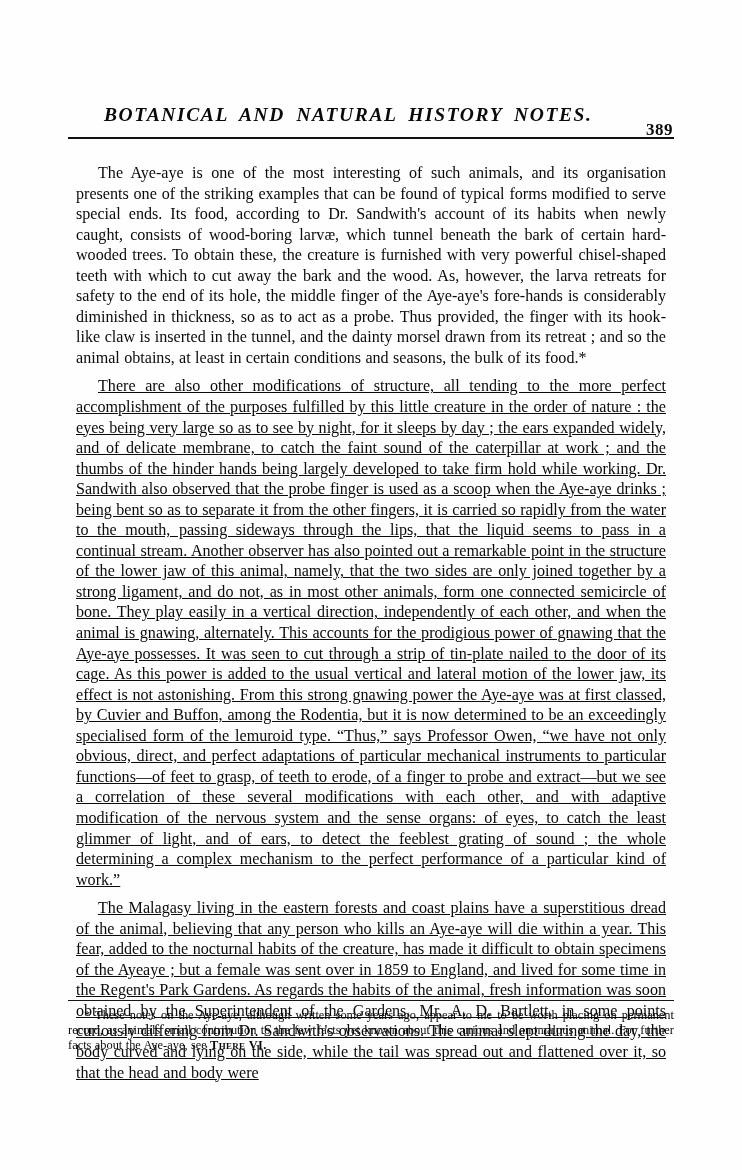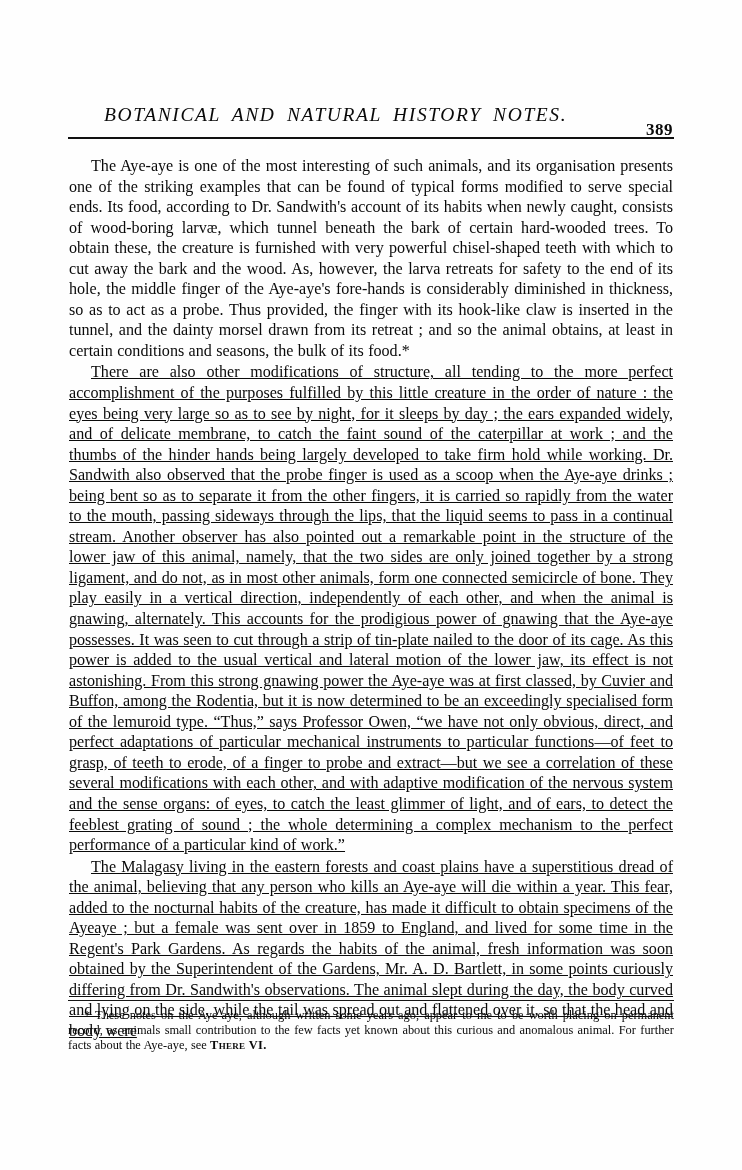--- a/index.html
+++ b/index.html
@@ -31,21 +31,21 @@
     left: 68px;
     top: 104px;
     width: 605px;
     height: 34px;
   }
   .runhead-title {
     position: absolute;
     left: 36px;
     top: 0;
     font-style: italic;
-    font-weight: 400;
+    font-weight: 700;
     font-size: 19.5px;
     letter-spacing: 1.6px;
     word-spacing: 5px;
     white-space: nowrap;
   }
   .runhead-folio {
     position: absolute;
     right: 0px;
     top: 16px;
     font-size: 17px;
@@ -63,21 +63,21 @@
 
   
   .textblock {
     position: absolute;
     left: 68px;
     top: 155px;
     width: 606px;
   }
 
   p.body {
-    margin: 1px;
+    margin: 8px;
     text-align: justify;
     text-align-last: left;
     font-size: 16.1px;
     line-height: 20.55px;
     text-indent: 22px;
     word-spacing: 0.35px;
     hyphens: none;
   }
   p.body.cont { text-indent: 22px; text-decoration: underline; }
 

